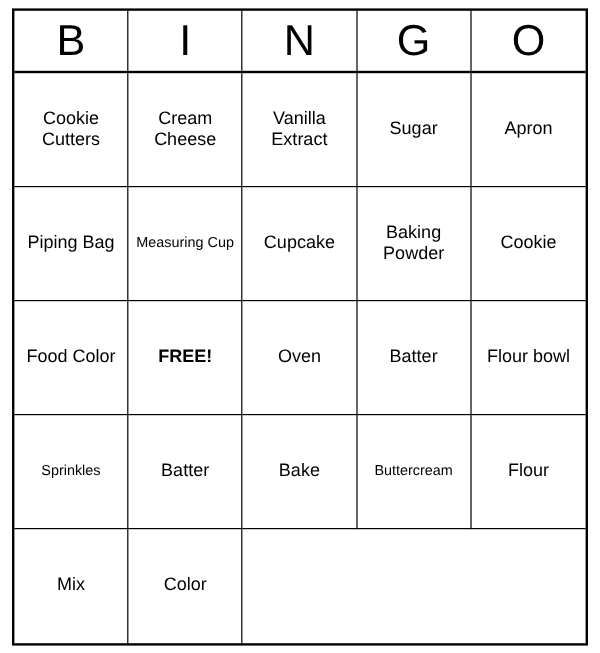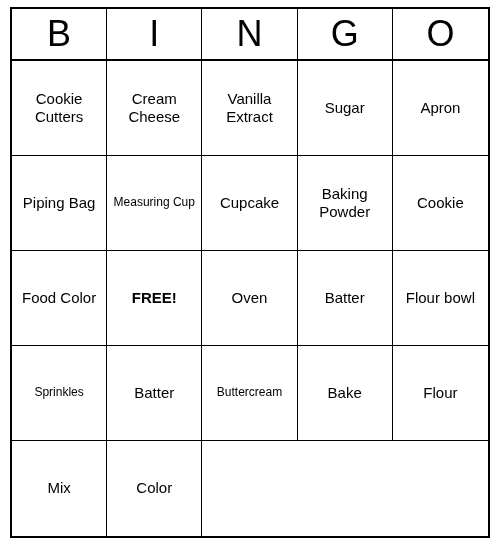--- a/index.html
+++ b/index.html
@@ -102,19 +102,19 @@
       <div class="bingo-cell">Cupcake</div>
       <div class="bingo-cell">Baking Powder</div>
       <div class="bingo-cell large-text">Cookie</div>
       <div class="bingo-cell large-text">Food Color</div>
       <div class="bingo-cell free large-text">FREE!</div>
       <div class="bingo-cell large-text">Oven</div>
       <div class="bingo-cell large-text">Batter</div>
       <div class="bingo-cell">Flour bowl</div>
       <div class="bingo-cell small-text">Sprinkles</div>
       <div class="bingo-cell large-text">Batter</div>
+      <div class="bingo-cell large-text">Bake</div>
       <div class="bingo-cell small-text">Buttercream</div>
-      <div class="bingo-cell large-text">Bake</div>
       <div class="bingo-cell large-text">Flour</div>
       <div class="bingo-cell large-text">Mix</div>
       <div class="bingo-cell large-text">Color</div>
     </div>
 </div>
 
 </body></html>

